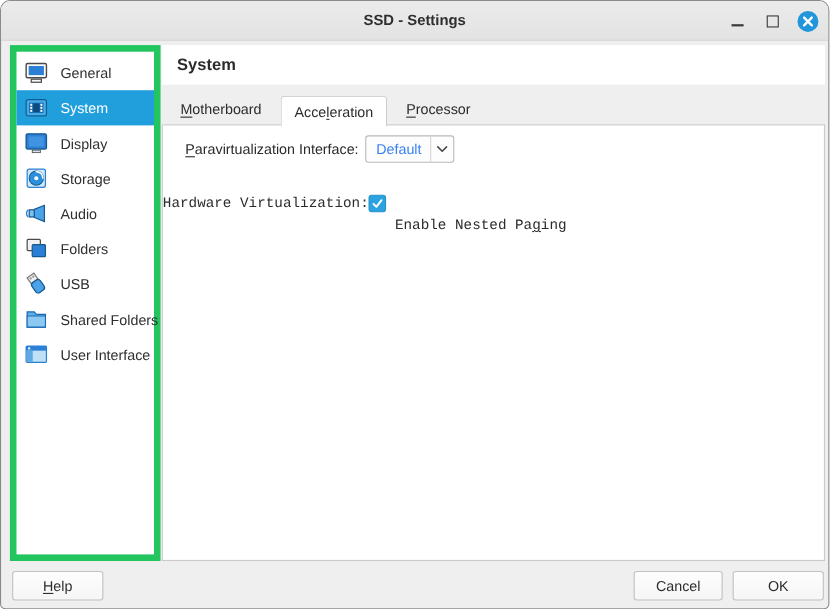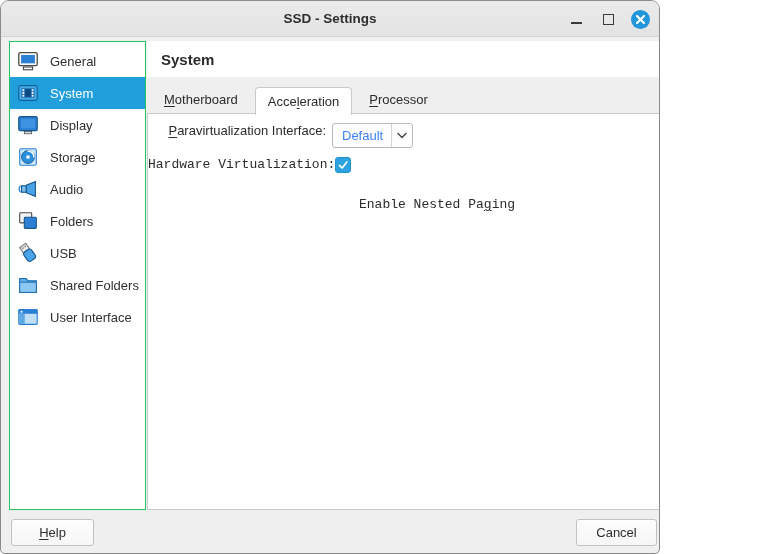--- a/index.html
+++ b/index.html
@@ -1,18 +1,18 @@
 <!DOCTYPE html>
 <html><head>
 <meta charset="utf-8">
 <style>
   html,body{margin:0;padding:0;background:#ffffff;}
   *{box-sizing:border-box;}
   .window{
-    position:relative;width:660px;height:554px;
+    position:relative;width:754px;height:554px;
     background:#efeff0;border:1px solid #8a8a8a;
     border-radius:9px 9px 5px 5px;overflow:hidden;
     font-family:"Liberation Sans","DejaVu Sans",sans-serif;
     color:#2b2b2b;font-size:13px;
   }
   
   .titlebar{
     position:absolute;top:0;left:0;right:0;height:36px;
     background:linear-gradient(#ebebeb,#e3e3e3);
     border-bottom:1px solid #d2d2d2;
@@ -20,21 +20,21 @@
   }
   .title{font-weight:bold;font-size:13.5px;color:#2e2e2e;}
   .win-controls{position:absolute;right:9px;top:0;height:36px;display:flex;align-items:center;gap:14px;}
   .win-btn{width:18px;height:18px;display:flex;align-items:center;justify-content:center;cursor:default;}
   .glyph-min{width:11px;height:1.6px;background:#3a3a3a;margin-top:8px;}
   .glyph-max{width:11px;height:11px;border:1.6px solid #3a3a3a;background:transparent;}
   .close-circle{width:19px;height:19px;border-radius:50%;background:#2196db;display:flex;align-items:center;justify-content:center;}
   
   .sidebar{
     position:absolute;left:8px;top:40px;width:137px;height:469px;
-    background:#ffffff;border:1px solid #22c55e;padding-top:3px;
+    background:#ffffff;border:6px solid #22c55e;padding-top:3px;
   }
   .side-item{height:32px;display:flex;align-items:center;gap:9px;padding-left:5px;cursor:default;}
   .side-item .icon{width:26px;height:26px;display:flex;align-items:center;justify-content:center;flex:0 0 26px;}
   .side-item .lbl{font-size:13px;color:#2f2f2f;white-space:nowrap;}
   .side-item.selected{background:#219fdd;}
   .side-item.selected .lbl{color:#ffffff;}
   
   .page-header{
     position:absolute;left:146px;top:40px;width:603px;height:36px;
     background:#ffffff;display:flex;align-items:center;padding-left:14px;
@@ -50,21 +50,21 @@
   }
   .tab.active{
     background:#ffffff;border:1px solid #c9c9c9;border-bottom:none;
     border-radius:4px 4px 0 0;height:28px;line-height:27px;margin-bottom:-1px;
   }
   u{text-underline-offset:2px;}
   .panel{
     position:absolute;left:146px;top:112px;width:603px;height:397px;
     background:#ffffff;border:1px solid #c9c9c9;z-index:1;
   }
-  .form-row{position:absolute;left:0;right:0;display:flex;}
+  .form-row{position:absolute;left:0;right:0;display:flex;align-items:center;}
   .row1{top:9px;}
   .row2{top:43px;font-family:Liberation Mono, monospace;}
   .label-col{width:178px;text-align:right;color:#2b2b2b;white-space:nowrap;}
   .dropdown{
     margin-left:6px;height:25px;display:inline-flex;align-items:center;
     background:#fdfdfd;border:1px solid #b9b9b9;border-radius:3px;
     padding:0 5px 0 9px;cursor:default;
   }
   .dd-value{font-size:13px;color:#3b82f6;}
   .dd-sep{width:1px;height:23px;background:#d4d4d4;margin:0 5px 0 8px;}

